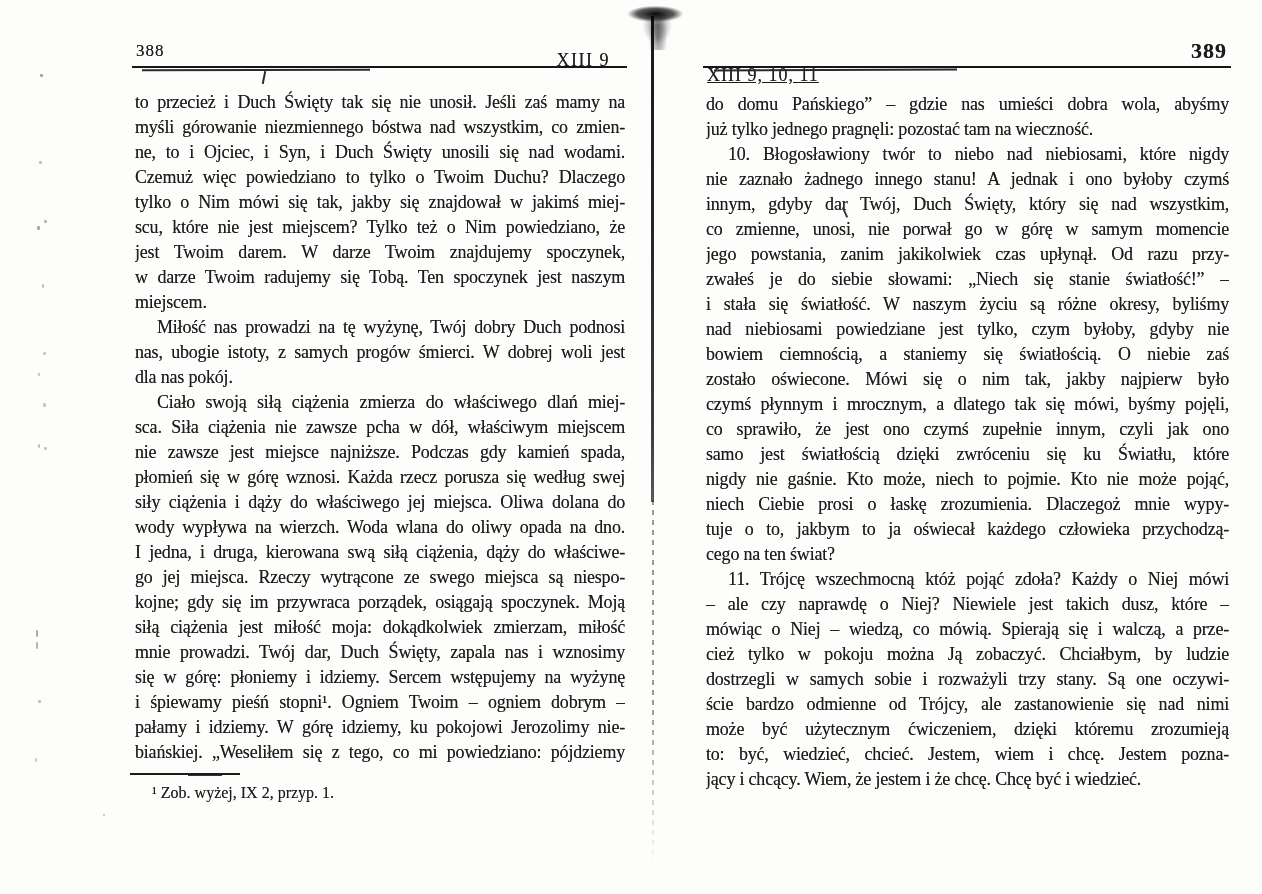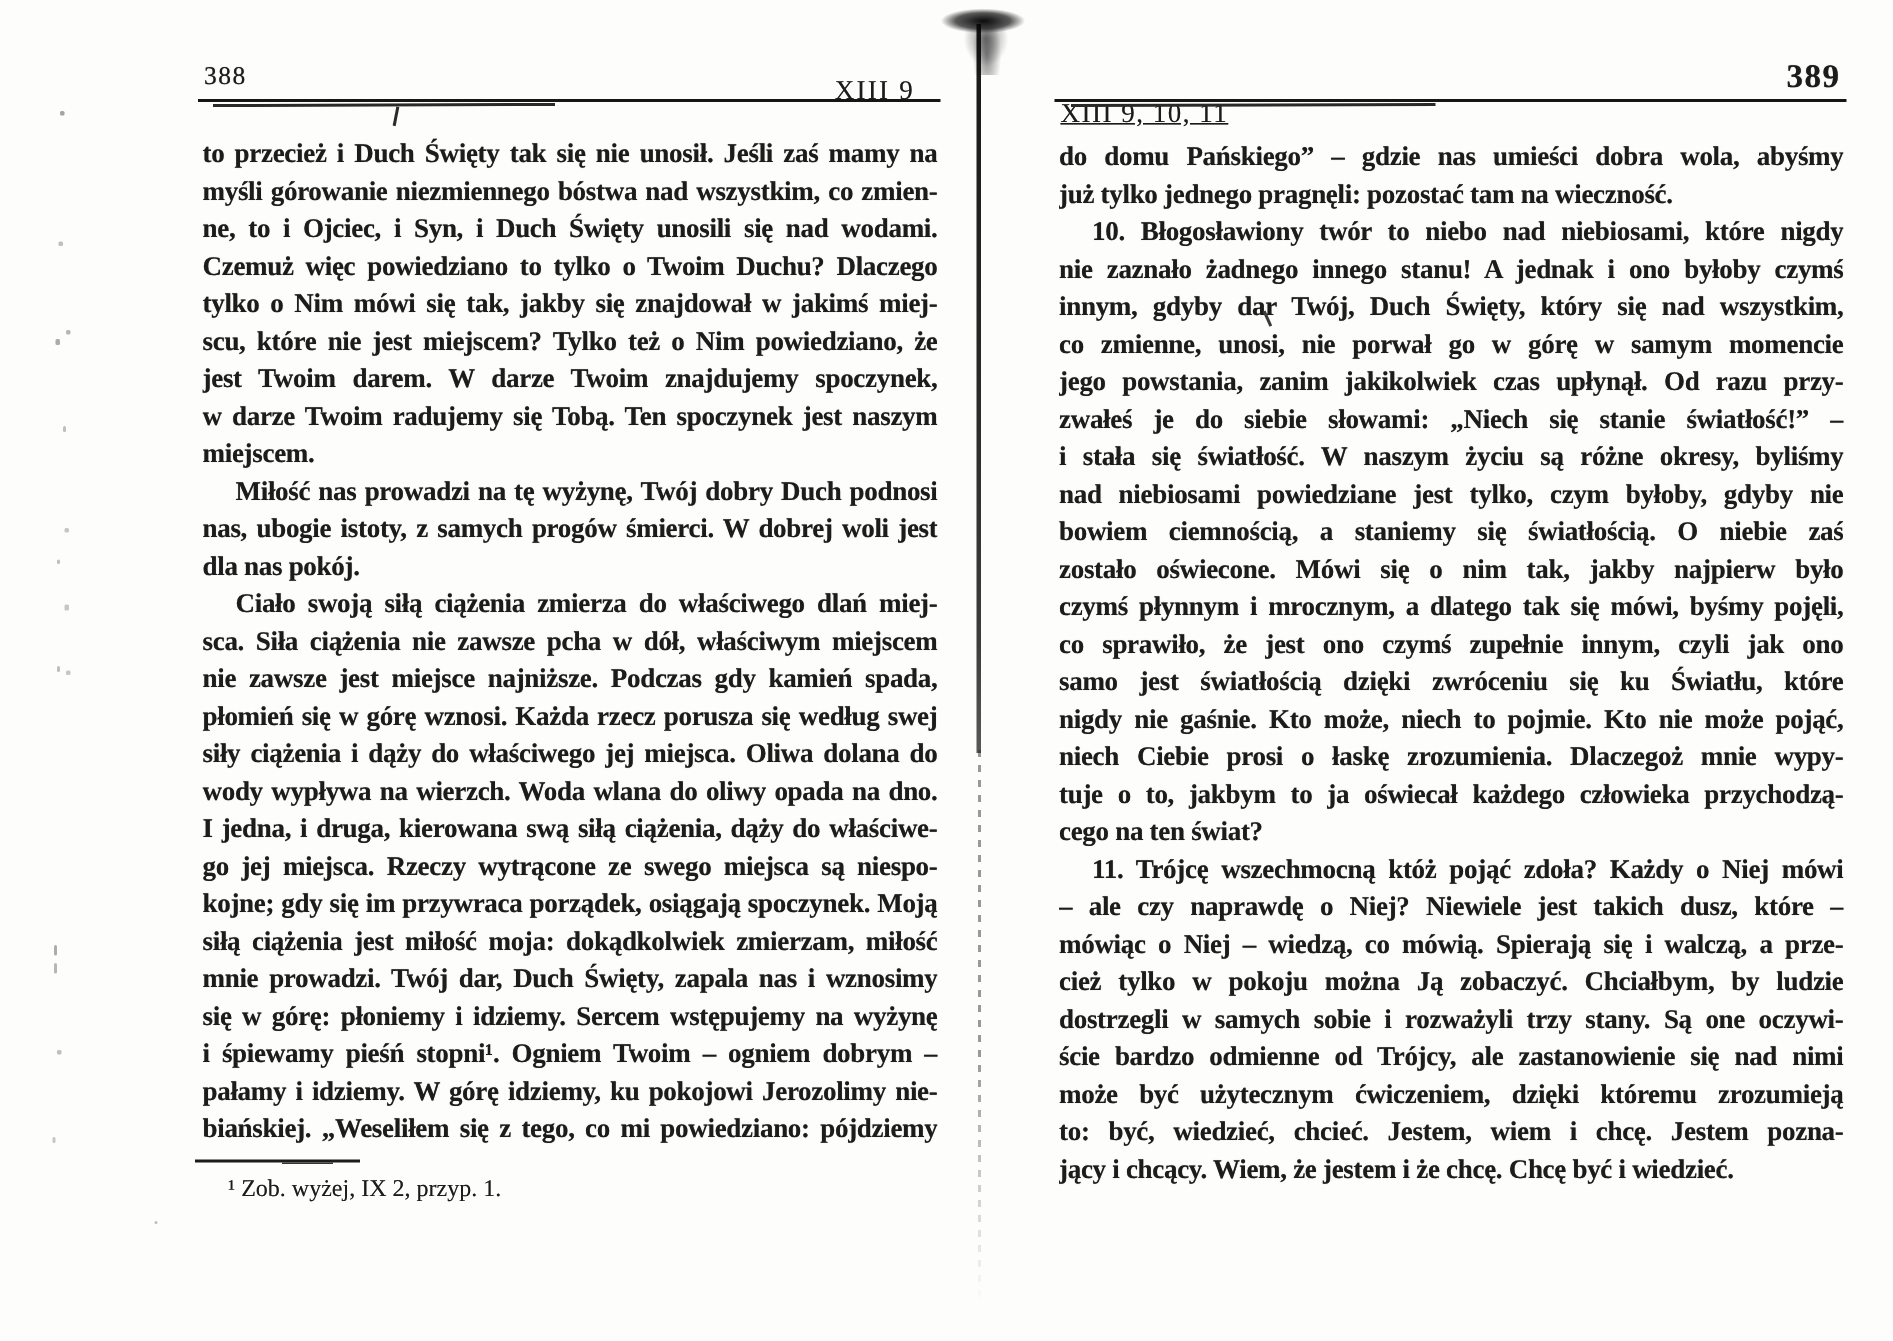--- a/index.html
+++ b/index.html
@@ -18,21 +18,21 @@
   .runhead{position:absolute;font-size:18px;letter-spacing:1.5px;text-shadow:0 0 .4px rgba(0,0,0,.5);text-align:center;}
   #page-left .runhead{top:50px;right:15px;}
   #page-right .runhead{top:65px;left:1px;letter-spacing:1px;text-decoration:underline;}
 
   .header-rule{position:absolute;top:66px;left:-3px;right:-2px;height:2.4px;background:#161616;}
   .header-rule::after{
     content:"";position:absolute;left:2%;top:2.6px;width:46%;height:1.6px;
     background:#2a2a2a;transform:skewY(-.18deg);
   }
 
-  .textblock{position:absolute;left:0;right:0;font-weight:bold;}
+  .textblock{position:absolute;left:0;right:0;}
   #page-left .textblock{top:90px;}
   #page-right .textblock{top:92px;}
   .tl{
     height:25px;line-height:25px;font-size:18px;letter-spacing:-.2px;
     text-align:justify;text-align-last:justify;overflow:hidden;white-space:pre;
     white-space:normal;text-shadow:0 0 .45px rgba(15,15,15,.6);
   }
   .tl.first{text-indent:22px;}
   .tl.last{text-align-last:left;}
 

